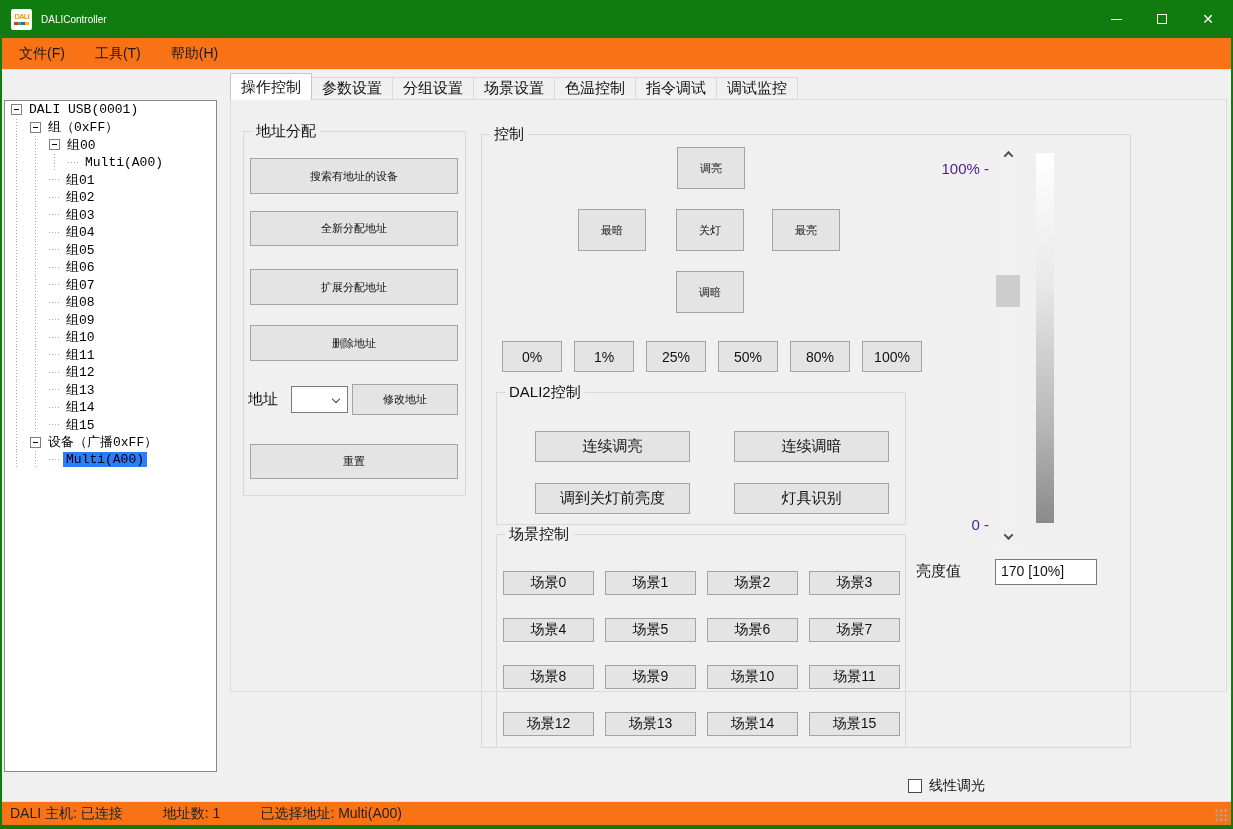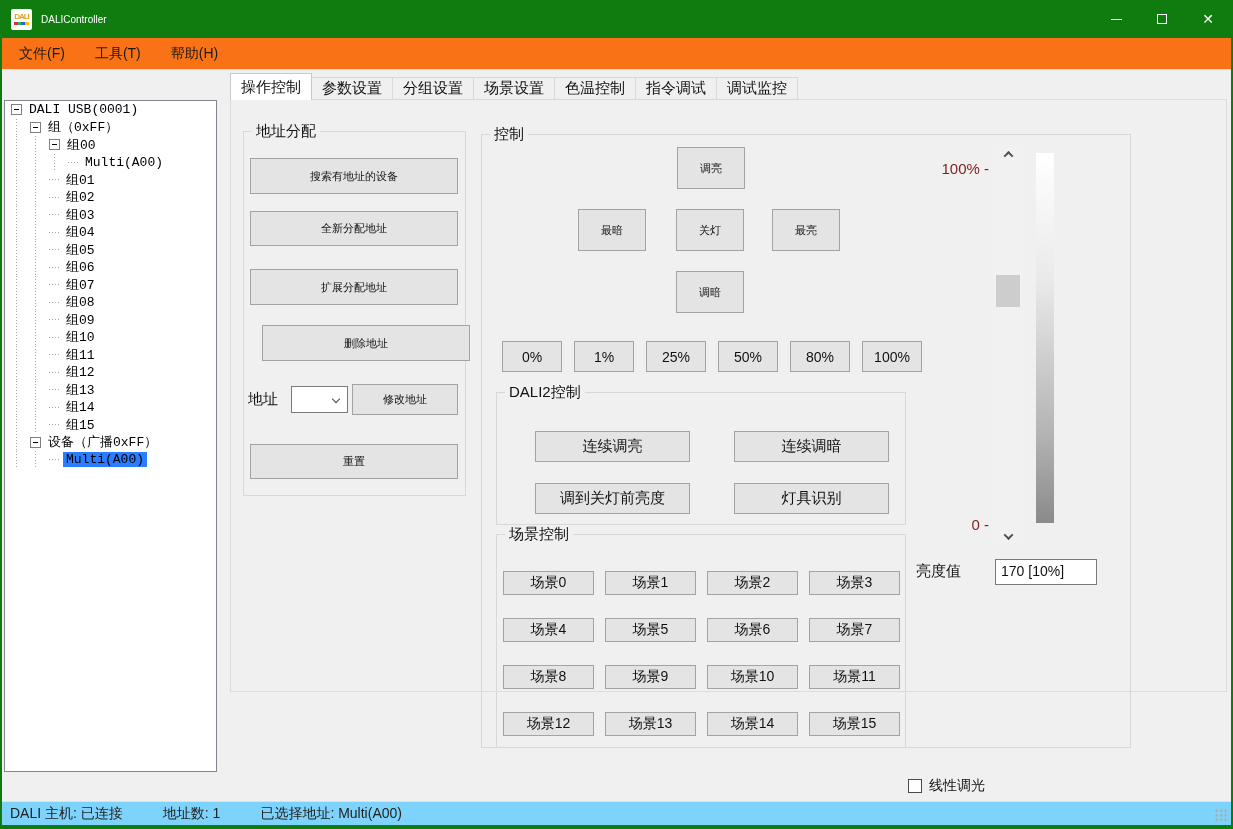--- a/index.html
+++ b/index.html
@@ -75,40 +75,40 @@
 
   .dali2-grid{ position:absolute; left:38px; top:38px; display:grid;
     grid-template-columns:155px 155px; column-gap:44px; row-gap:21px; }
   .dali2-grid .btn{ height:31px; font-size:15px; }
 
   .scene-grid{ position:absolute; left:6px; top:36px; display:grid;
     grid-template-columns:repeat(4,91px); column-gap:11px; row-gap:23px; }
   .scene-grid .btn{ height:24px; font-size:14px; }
 
   
-  .b-label{ position:absolute; width:80px; text-align:right; font-size:15px; color:#7f1d1d; }
+  .b-label{ position:absolute; width:80px; text-align:right; font-size:15px; color:#4c1d95; }
   .vscroll{ position:absolute; left:512px; top:10px; width:28px; height:400px; background:#f1f1f1; }
   .vs-arrow{ position:absolute; left:0; width:100%; height:18px; display:flex; align-items:center; justify-content:center; }
   .vs-arrow.up{ top:0; } .vs-arrow.down{ bottom:0; }
   .chev{ width:7px; height:7px; border-left:2px solid #505050; border-top:2px solid #505050; }
   .chev.up{ transform:rotate(45deg) translate(1px,1px); }
   .chev.down{ transform:rotate(225deg) translate(1px,1px); }
   .vs-thumb{ position:absolute; left:2px; right:2px; top:130px; height:32px; background:#cdcdcd; }
   .gradientbar{ position:absolute; left:554px; top:18px; width:18px; height:370px;
     background:linear-gradient(to bottom,#ffffff 0%,#e9e9e9 35%,#b5b5b5 75%,#8a8a8a 100%); }
   .bv-label{ position:absolute; left:434px; top:427px; font-size:15px; color:#111; }
   .bv-field{ position:absolute; left:513px; top:424px; width:102px; height:26px; background:#fff;
     border:1px solid #7a7a7a; font-size:14px; color:#111; padding:3px 0 0 5px; }
 
   
   .linear-dim{ position:absolute; left:906px; top:777px; display:flex; align-items:center; gap:7px; }
   .checkbox{ width:14px; height:14px; background:#fff; border:1px solid #4a4a4a; }
   .linear-dim-label{ font-size:14px; color:#111; }
 
-  .statusbar{ position:absolute; left:0; right:0; top:801px; height:24px; background:#7dd3fc;
+  .statusbar{ position:absolute; left:0; right:0; top:801px; height:24px; background:#f97316;
     border-top:1px solid #e0e0e0; display:flex; align-items:center; padding-left:8px; font-size:14px; color:#222; }
   .status-item + .status-item{ margin-left:40px; }
   .grip{ position:absolute; right:3px; bottom:3px; width:13px; height:13px;
     background-image:radial-gradient(#ababab 1.2px, transparent 1.3px); background-size:4.5px 4.5px;
     background-position:bottom right; }
 </style>
 </head>
 <body>
 
 <div class="window">
@@ -274,21 +274,21 @@
       <div class="tab">调试监控</div>
     </div>
 
   <div class="tabpage">
 
     <div class="groupbox" style="left:12px;top:31px;width:223px;height:365px;">
       <span class="gb-label">地址分配</span>
       <button class="btn" style="left:6px;top:26px;width:208px;height:36px;">搜索有地址的设备</button>
       <button class="btn" style="left:6px;top:79px;width:208px;height:35px;">全新分配地址</button>
       <button class="btn" style="left:6px;top:137px;width:208px;height:36px;">扩展分配地址</button>
-      <button class="btn" style="left:18px;top:193px;width:208px;height:36px;">删除地址</button>
+      <button class="btn" style="left:6px;top:193px;width:208px;height:36px;">删除地址</button>
       <span class="addr-label" style="left:4px;top:258px;">地址</span>
       <div class="combo" style="left:47px;top:254px;width:57px;height:27px;">
         <span></span>
         <span class="combo-chevron"></span>
       </div>
       <button class="btn" style="left:108px;top:252px;width:106px;height:31px;">修改地址</button>
       <button class="btn" style="left:6px;top:312px;width:208px;height:35px;">重置</button>
     </div>
 
     <div class="groupbox" style="left:250px;top:34px;width:650px;height:614px;">

